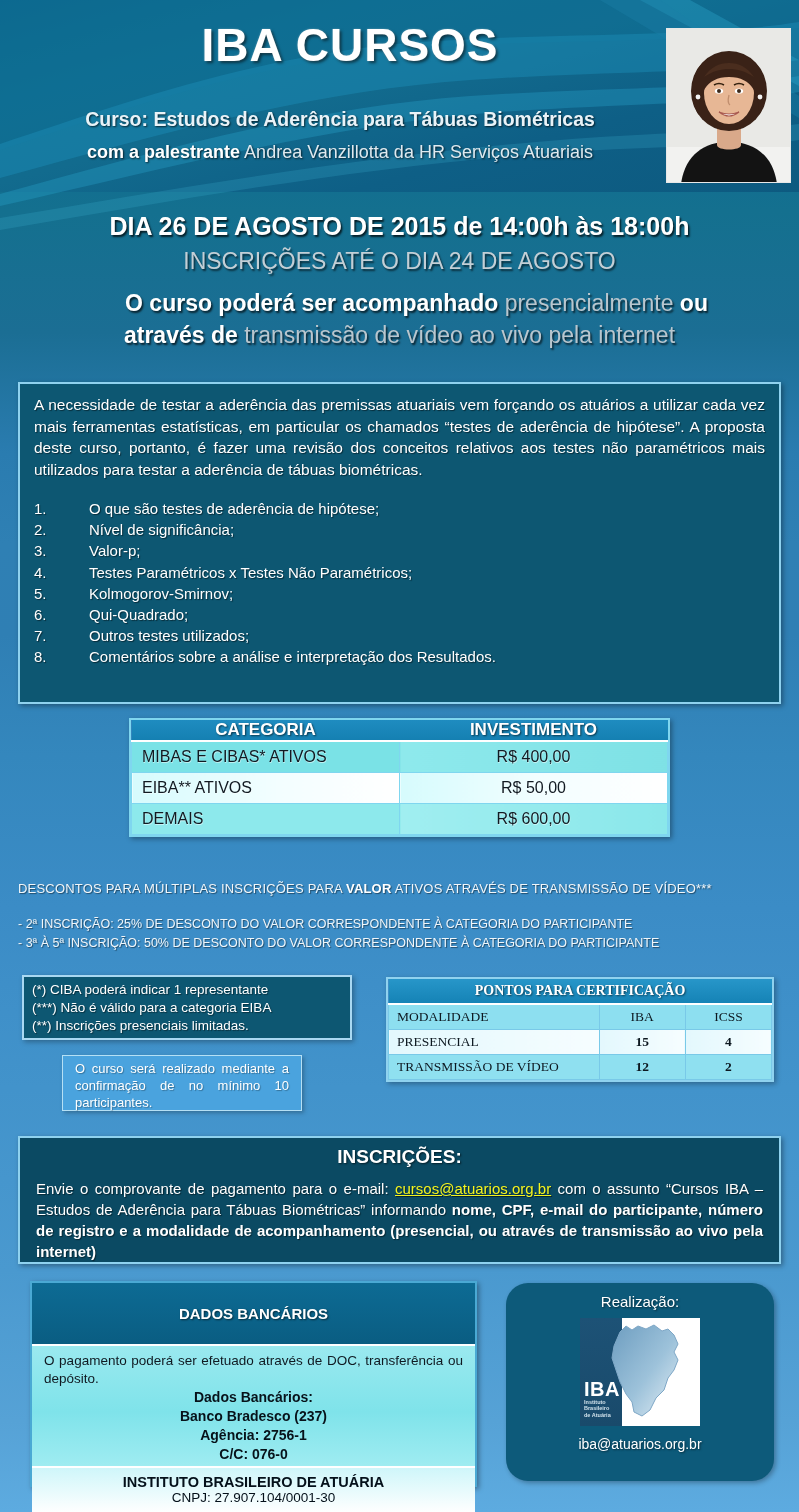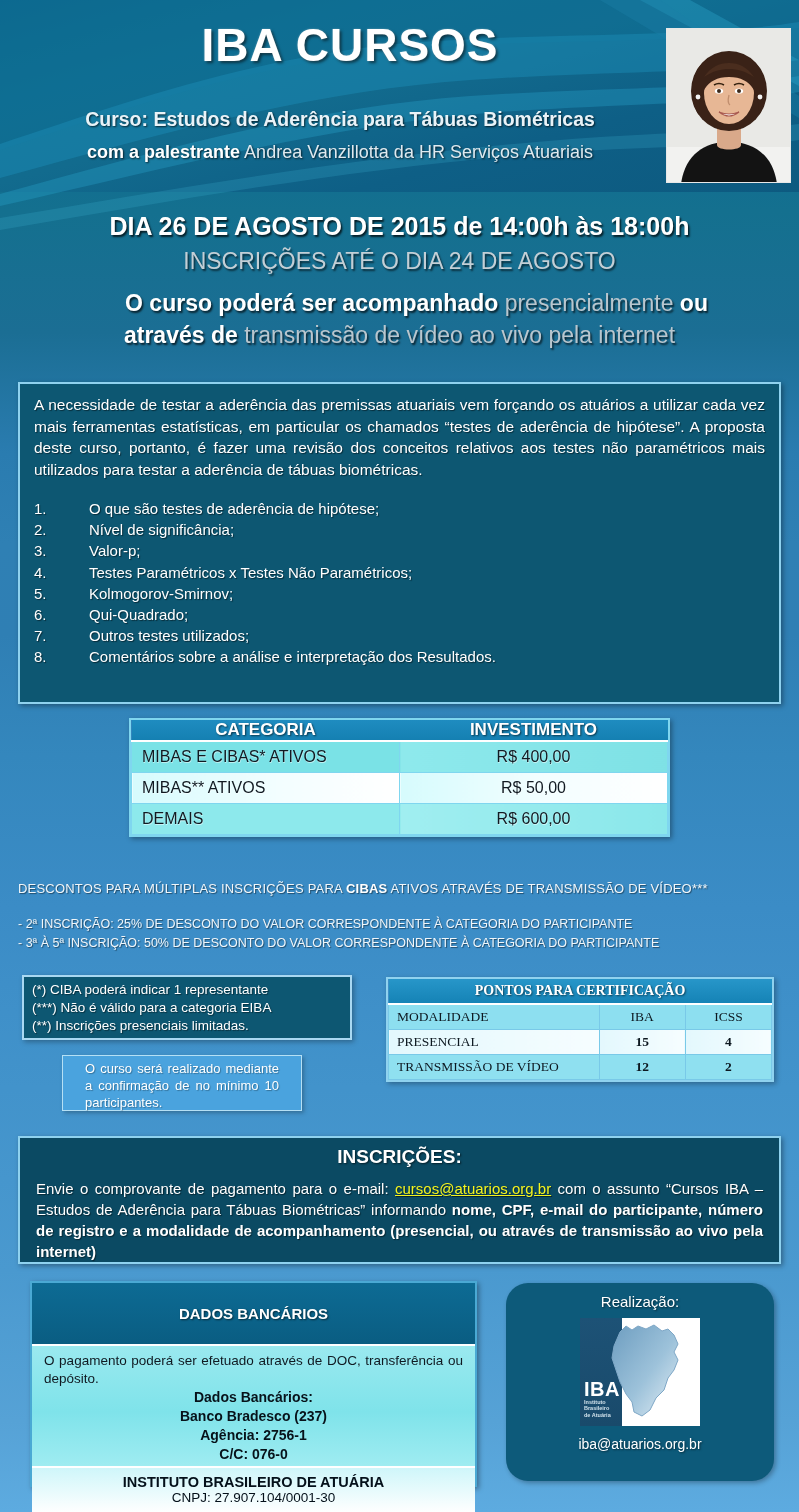--- a/index.html
+++ b/index.html
@@ -148,21 +148,21 @@
     background:#0d5772; border:2px solid #a9d8f2;
     padding:4px 8px;
     box-shadow:2px 2px 5px rgba(0,0,0,.3);
   }
   .notes-box div { color:#ffffff; font-size:13.5px; line-height:18px;
      text-shadow:1px 1px 1px rgba(0,0,0,.45);}
 
   .min-box {
     position:absolute; left:62px; top:1055px; width:240px; height:56px;
     background:#4aa3de; border:1px solid #b5e0f5;
-    padding:4px 22px;
+    padding:4px 12px;
     box-shadow:2px 2px 4px rgba(0,0,0,.25);
   }
   .min-box div { color:#ffffff; font-size:13px; line-height:17px;
     text-align:justify; text-shadow:1px 1px 1px rgba(0,0,0,.3); }
 
   
   .cert-table {
     position:absolute; left:386px; top:977px; width:388px;
     border:2px solid #8fd2ef; box-shadow:2px 2px 5px rgba(0,0,0,.3);
   }
@@ -359,33 +359,33 @@
           <th class="col1">CATEGORIA</th>
           <th>INVESTIMENTO</th>
         </tr>
       </thead>
       <tbody>
         <tr class="row-a">
           <td class="cat">MIBAS E CIBAS* ATIVOS</td>
           <td class="val">R$ 400,00</td>
         </tr>
         <tr class="row-b">
-          <td class="cat">MIBAS** ATIVOS</td>
+          <td class="cat">EIBA** ATIVOS</td>
           <td class="val">R$ 50,00</td>
         </tr>
         <tr class="row-c">
           <td class="cat">DEMAIS</td>
           <td class="val">R$ 600,00</td>
         </tr>
       </tbody>
     </table>
   </div>
 
   <div class="disc-title">
-    <span>DESCONTOS PARA MÚLTIPLAS INSCRIÇÕES PARA </span><b>CIBAS</b><span> ATIVOS ATRAVÉS DE TRANSMISSÃO DE VÍDEO***</span>
+    <span>DESCONTOS PARA MÚLTIPLAS INSCRIÇÕES PARA </span><b>VALOR</b><span> ATIVOS ATRAVÉS DE TRANSMISSÃO DE VÍDEO***</span>
   </div>
   <div class="disc-l1">- 2ª INSCRIÇÃO: 25%  DE DESCONTO DO VALOR CORRESPONDENTE À CATEGORIA DO PARTICIPANTE</div>
   <div class="disc-l2">- 3ª À 5ª INSCRIÇÃO: 50% DE DESCONTO DO VALOR CORRESPONDENTE À CATEGORIA DO PARTICIPANTE</div>
 
   <div class="notes-box">
     <div>(*) CIBA poderá indicar 1 representante</div>
     <div>(***) Não é válido para a categoria EIBA</div>
     <div>(**) Inscrições presenciais limitadas.</div>
   </div>
 

